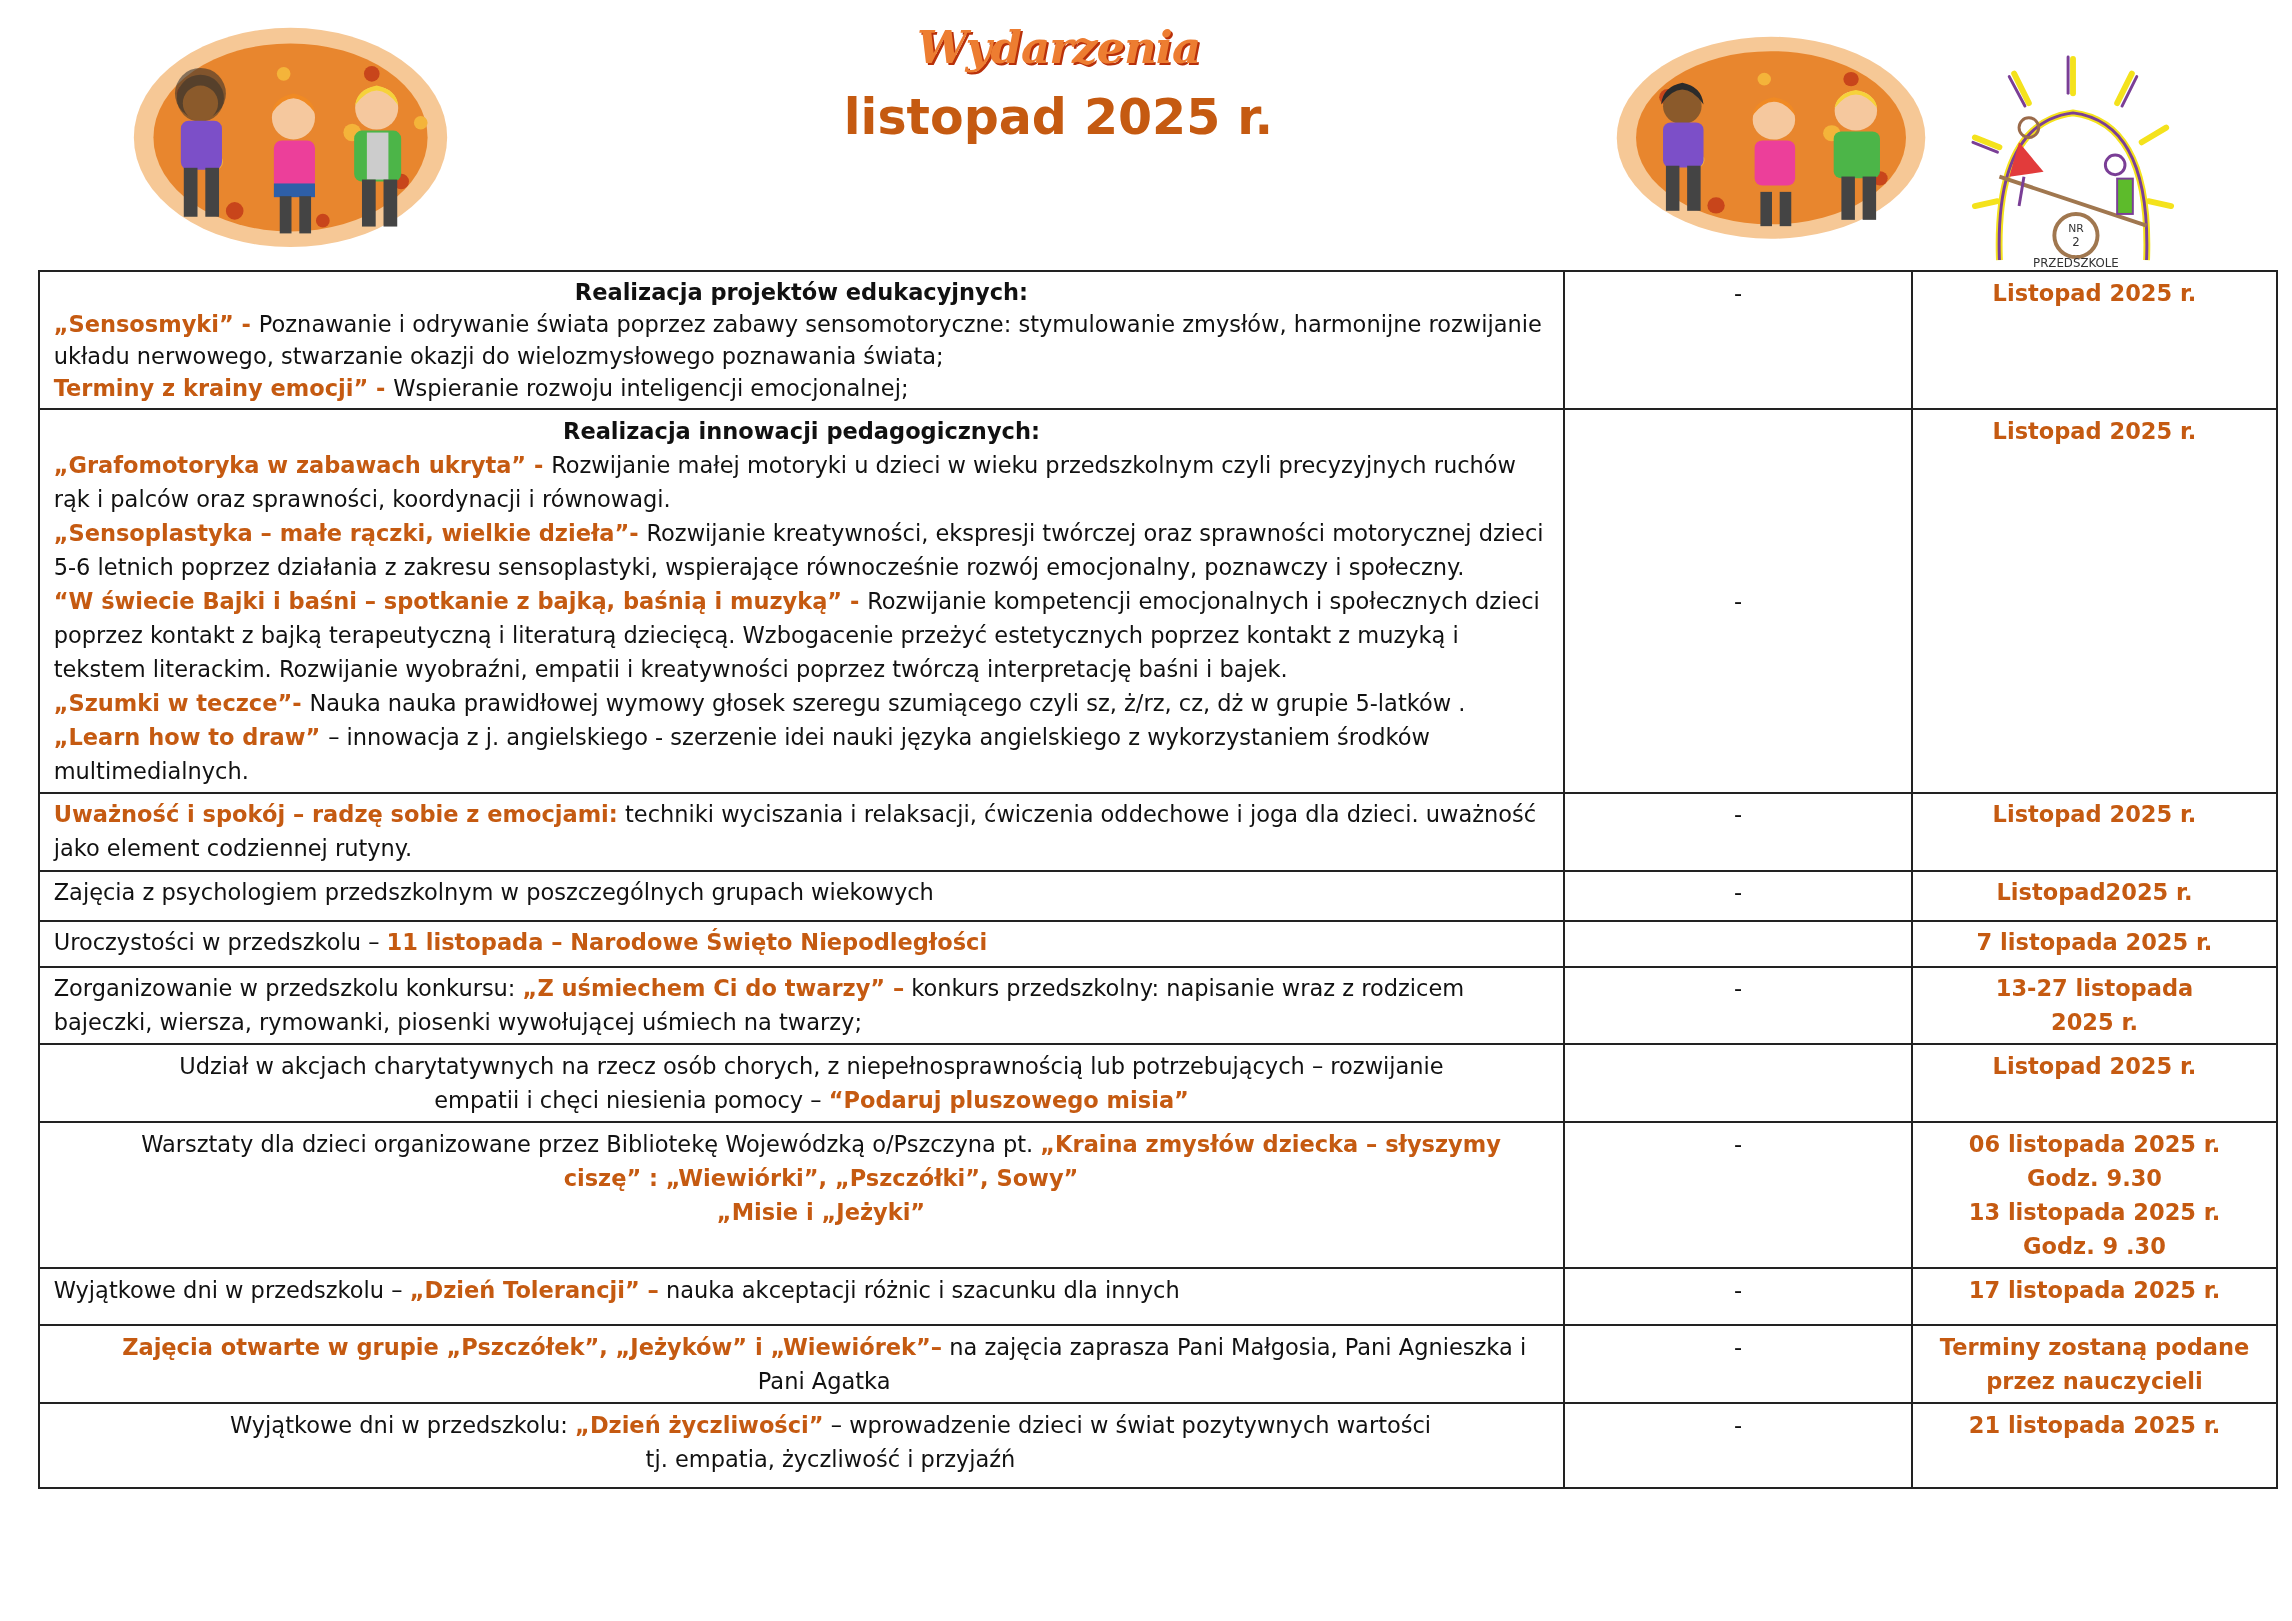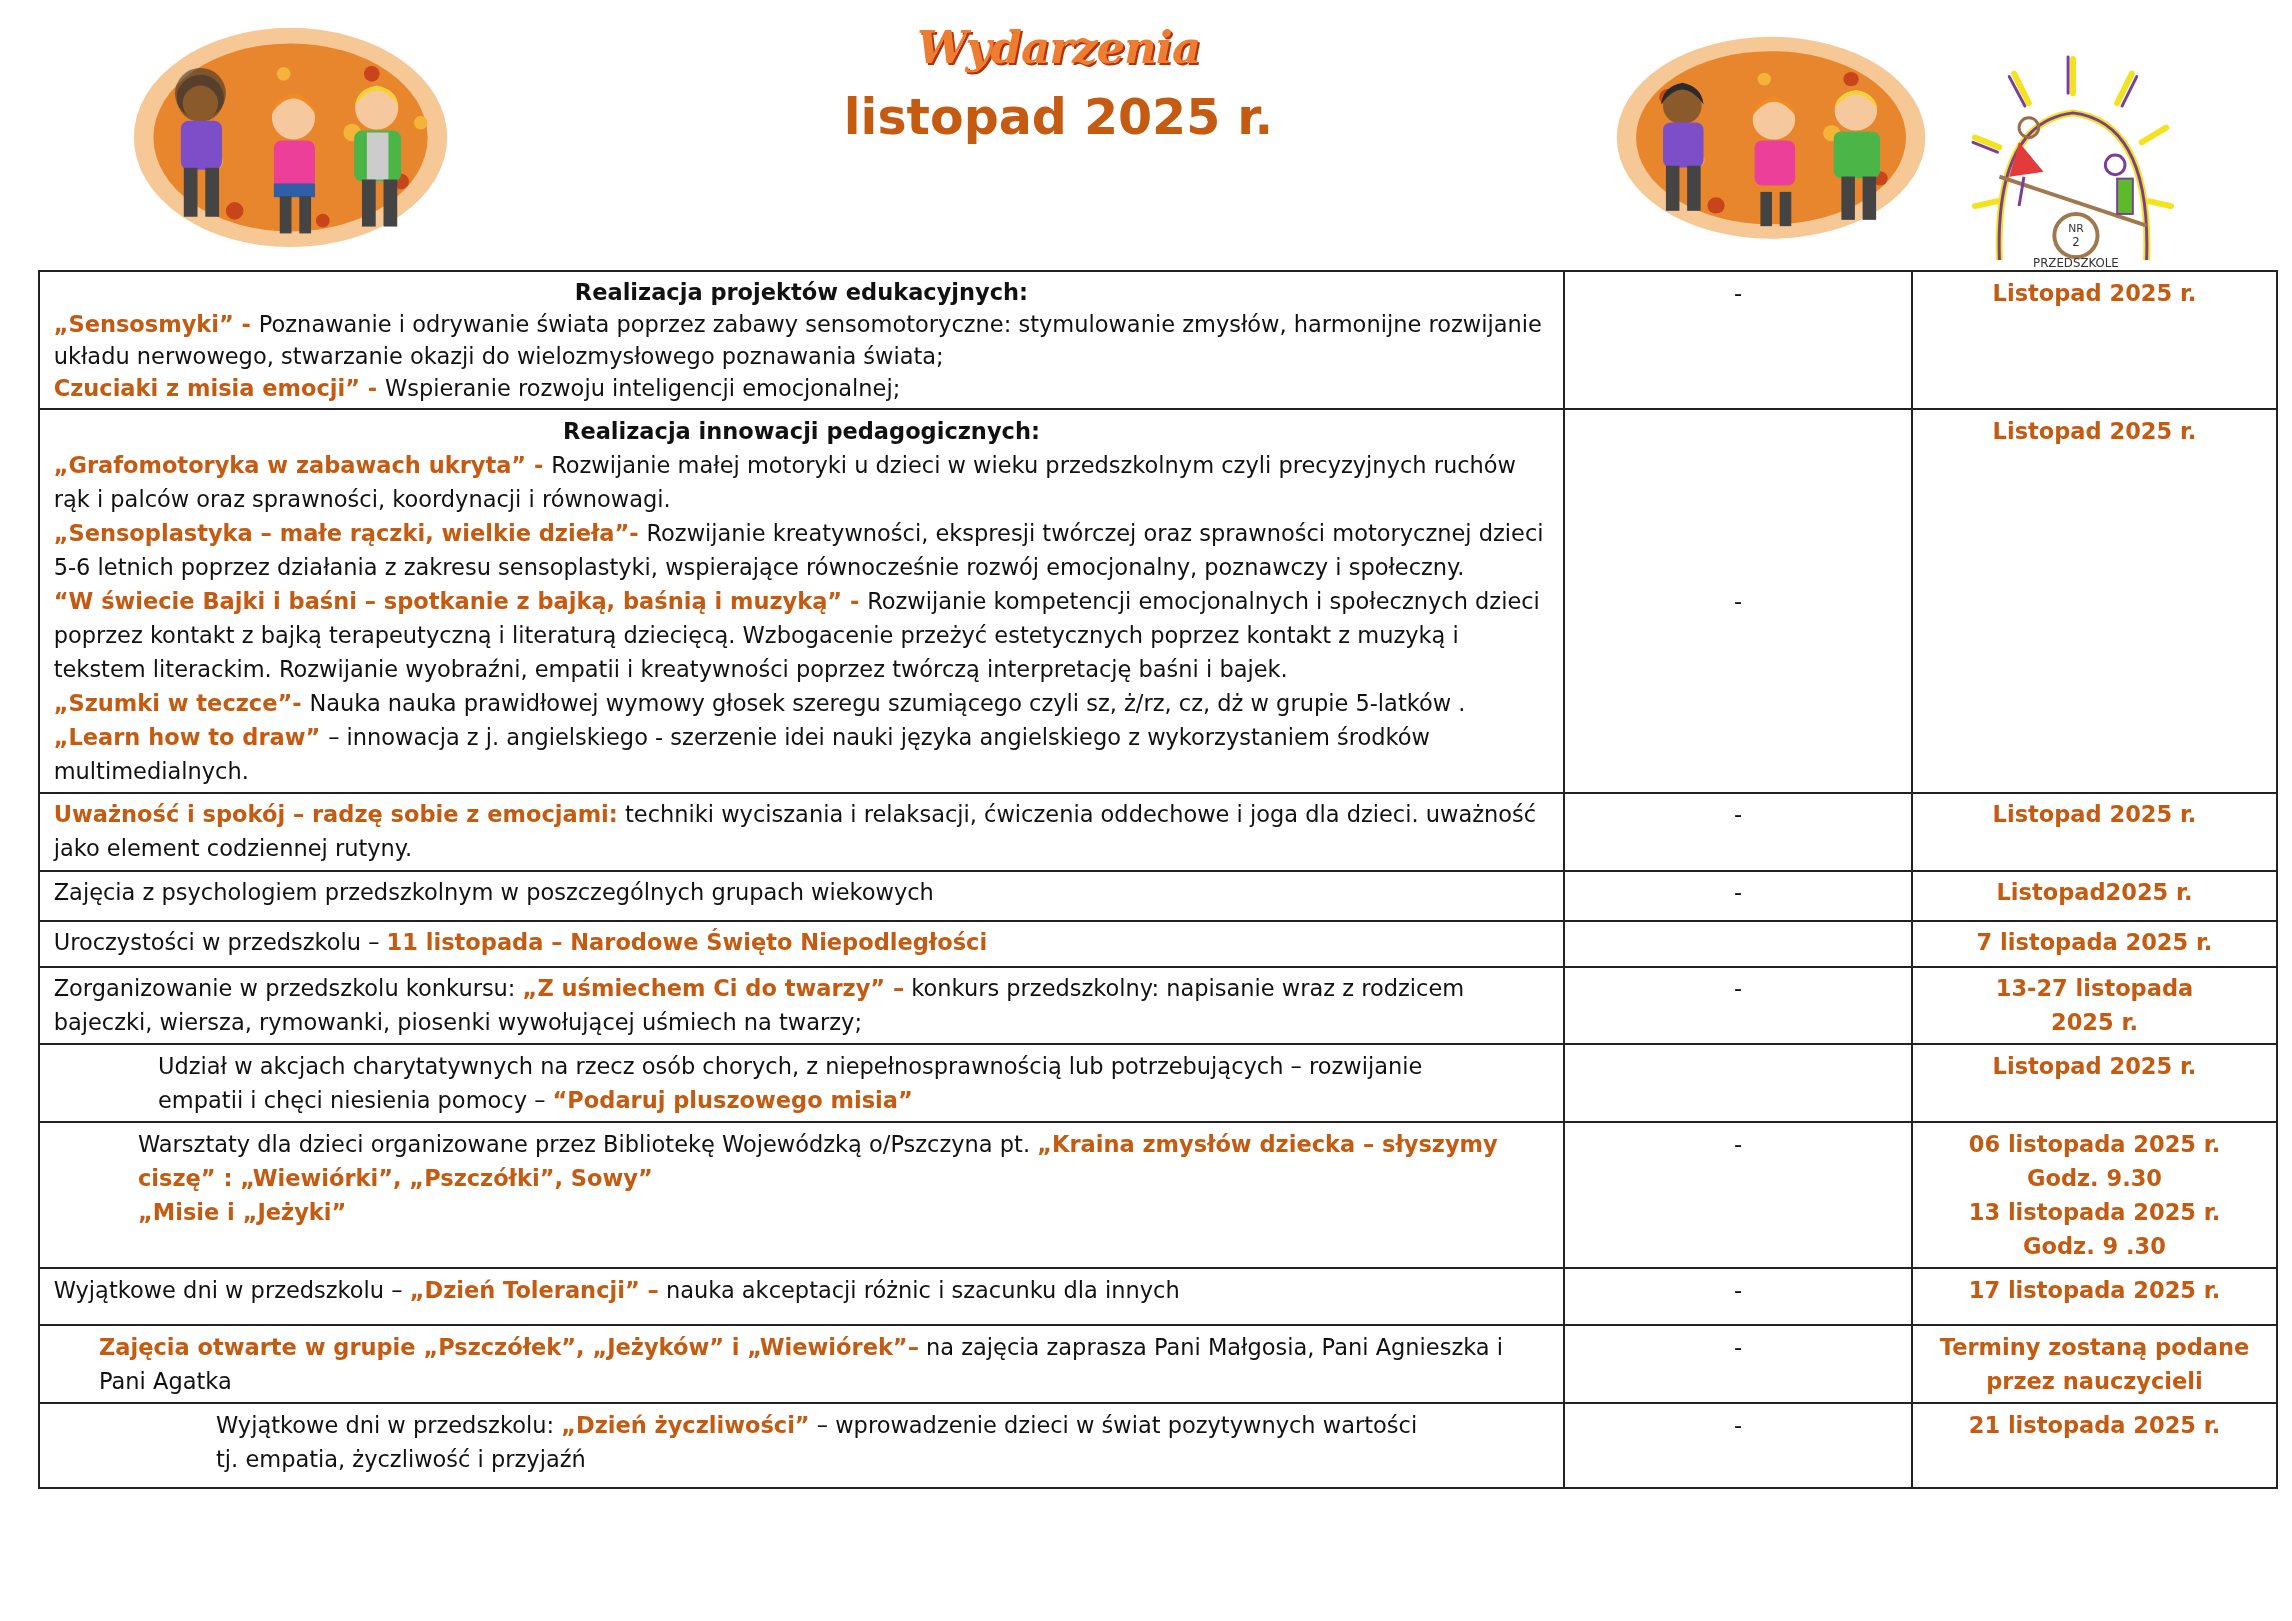--- a/index.html
+++ b/index.html
@@ -19,21 +19,21 @@
 
   table.events { position:absolute; left:38px; top:270px; width:2238px;
                  border-collapse:collapse; table-layout:fixed; }
   table.events td { border:2.5px solid #222; vertical-align:top; padding:3.9px 13.7px 3.9px 13.7px;
                     font-size:22.5px; line-height:34px; }
   col.c1 { width:1525px; } col.c2 { width:348px; } col.c3 { width:365px; }
   td.mid { text-align:center; }
   td.date { text-align:center; color:#C55A11; font-weight:bold; font-size:24.5px; line-height:35px; }
   .or { color:#C55A11; font-weight:bold; }
   .hd { display:block; text-align:center; font-weight:bold; }
-  .center { }
+  .center { text-align:center; }
   .big { font-size:25.5px; line-height:38px; }
 </style>
 </head>
 <body>
 
 <div class="hdr-title">
   <div class="t1">Wydarzenia</div>
   <div class="t3">listopad 2025 r.</div>
 </div>
 
@@ -148,21 +148,21 @@
       <col class="c1">
       <col class="c2">
       <col class="c3">
     </colgroup>
   <tbody>
 
     <tr style="height:124px">
       <td style="line-height:32px;">
         <span class="hd">Realizacja projektów edukacyjnych:</span>
         <span class="or">„Sensosmyki” - </span><span>Poznawanie i odrywanie świata poprzez zabawy sensomotoryczne: stymulowanie zmysłów, harmonijne rozwijanie układu nerwowego,  stwarzanie okazji do wielozmysłowego poznawania świata;</span><br>
-        <span class="or">Czuciaki z misia emocji” - </span><span> Wspieranie rozwoju inteligencji emocjonalnej;</span>
+        <span class="or">Terminy z krainy emocji” - </span><span> Wspieranie rozwoju inteligencji emocjonalnej;</span>
       </td>
       <td class="mid">-</td>
       <td class="date">Listopad  2025 r.</td>
     </tr>
 
     <tr style="height:378px">
       <td style="line-height:34px;">
         <span class="hd">Realizacja innowacji pedagogicznych:</span>
         <span class="or">„Grafomotoryka w zabawach ukryta” - </span><span>Rozwijanie małej motoryki u dzieci w wieku przedszkolnym czyli precyzyjnych ruchów rąk i palców oraz sprawności, koordynacji i równowagi.</span><br>
         <span class="or">„Sensoplastyka – małe rączki, wielkie dzieła”- </span><span>Rozwijanie kreatywności, ekspresji twórczej oraz sprawności motorycznej dzieci 5-6 letnich poprzez działania z zakresu sensoplastyki, wspierające równocześnie rozwój emocjonalny, poznawczy i społeczny.</span><br>

